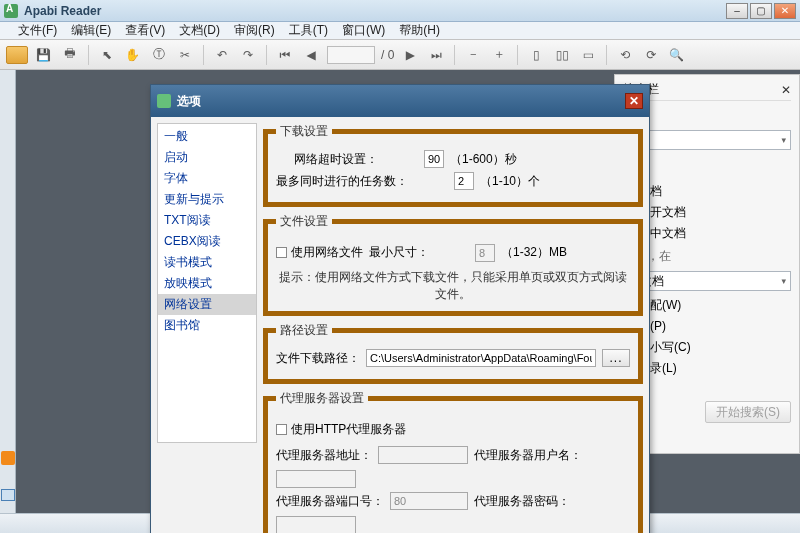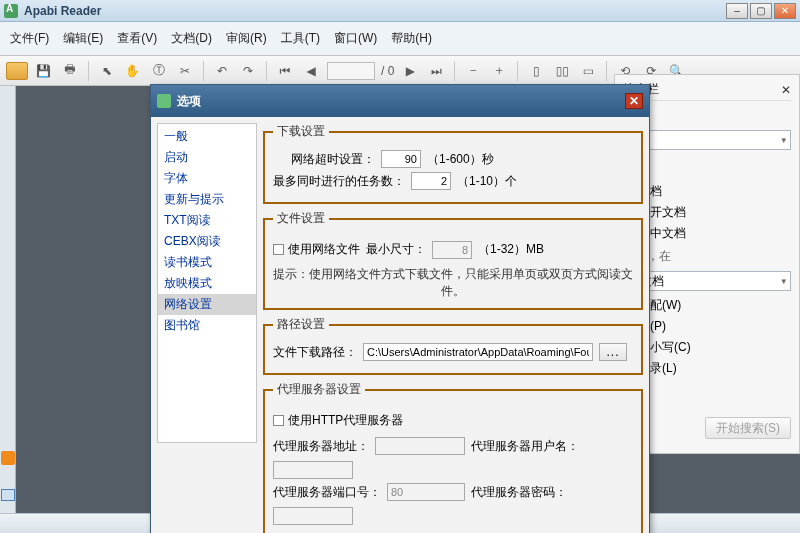--- a/index.html
+++ b/index.html
@@ -8,21 +8,21 @@
 
 .app { width: 800px; height: 533px; background: #f0f0f0; display: flex; flex-direction: column; }
 .titlebar { height: 22px; background: linear-gradient(#dbe9f4,#c5d9ea); display: flex; align-items: center; padding: 0 4px; border-bottom: 1px solid #99b3cc; }
 .app-icon { width: 14px; height: 14px; background:#4aa05e; margin-right:6px; display:inline-block; border-radius:2px; position:relative;}
 .app-icon::after{content:"A";position:absolute;left:2px;top:-1px;color:#fff;font-size:10px;font-weight:bold;}
 .titlebar-title { color:#2a4660; font-weight:bold; }
 .titlebar-btns { margin-left:auto; display:flex; gap:2px;}
 .tbtn { width:22px; height:16px; background:linear-gradient(#f6f6f6,#d6d6d6); border:1px solid #888; display:flex;align-items:center;justify-content:center;font-size:10px;color:#333;}
 .tbtn.close{background:linear-gradient(#f2a37a,#e06a3b);color:#fff;}
 
-.menubar { height:34px; background:#eef3f8; border-bottom:1px solid #c3c3c3; display:flex; align-items:center; padding:0 10px; gap:14px; }
+.menubar { height:18px; background:#eef3f8; border-bottom:1px solid #c3c3c3; display:flex; align-items:center; padding:0 18px; gap:14px; }
 .menubar span { color:#222; }
 
 .toolbar { height:30px; background:linear-gradient(#f8f8f8,#e6e6e6); border-bottom:1px solid #bfbfbf; display:flex; align-items:center; padding:0 6px; gap:6px;}
 .tbicon{width:20px;height:20px;border:1px solid transparent;display:flex;align-items:center;justify-content:center;color:#5a5a5a;border-radius:2px;}
 .folder-icon{width:22px;height:18px;background:linear-gradient(#f6c76a,#e2a53a);border:1px solid #c58a28;border-radius:2px;}
 .sep{width:1px;height:20px;background:#c8c8c8;margin:0 2px;}
 .pagebox{width:48px;height:18px;border:1px solid #bcbcbc;background:#f6f6f6;text-align:center;}
 .pagetotal{color:#555;}
 
 .workarea{flex:1;display:flex;background:#555d66;}
@@ -37,38 +37,38 @@
 .searchpanel .x{color:#333;}
 .searchpanel .row{margin:6px 0;}
 .combo{width:100%;height:20px;border:1px solid #aeb6bf;background:#fff;display:flex;align-items:center;justify-content:space-between;padding:0 4px;}
 .combo .arrow{font-size:9px;color:#666;}
 .radio{display:flex;align-items:center;gap:4px;margin:4px 0;}
 .radio .dot{width:11px;height:11px;border:1px solid #888;border-radius:50%;display:inline-block;background:#fff;}
 .chk{display:flex;align-items:center;gap:4px;margin:4px 0;}
 .chk .box{width:11px;height:11px;border:1px solid #888;display:inline-block;background:#fff;}
 .btn{height:22px;padding:0 10px;border:1px solid #a0a0a0;background:linear-gradient(#fcfcfc,#e6e6e6);color:#333;border-radius:2px;display:inline-flex;align-items:center;}
 .btn.disabled{color:#a0a0a0;border-color:#c6c6c6;}
-.searchpanel .btnrow{text-align:right;margin-top:40px;}
+.searchpanel .btnrow{text-align:right;margin-top:24px;}
 
 
 .overlay{position:absolute;left:150px;top:84px;width:500px;background:#f2f2f2;border:1px solid #3a5a78;box-shadow:2px 3px 6px rgba(0,0,0,.35);}
 .dlg-title{height:22px;background:linear-gradient(#4f7aa3,#2e5a84);display:flex;align-items:center;padding:16px 6px;color:#fff;font-weight:bold;}
 .dlg-title .icon{width:14px;height:14px;background:#66c07a;margin-right:6px;border-radius:2px;}
 .dlg-title .close{margin-left:auto;width:18px;height:16px;background:#c23b22;color:#fff;display:flex;align-items:center;justify-content:center;border:1px solid #7a1f0e;}
 .dlg-body{display:flex;}
 .catlist{width:100px;background:#fff;border:1px solid #c6c6c6;margin:6px;padding:2px 0;max-height:320px;}
 .catlist div{padding:2px 6px;color:#003399;cursor:default;}
 .catlist div.sel{background:#d5d5d5;color:#003399;}
 .formarea{flex:1;margin:6px 6px 6px 0;}
-fieldset{border:2px solid #a16207;margin-bottom:6px;padding:6px 8px 8px;}
+fieldset{border:5px solid #a16207;margin-bottom:6px;padding:6px 8px 8px;}
 legend{padding:0 4px;color:#333;}
 .frow{display:flex;align-items:center;gap:6px;margin:4px 0;flex-wrap:wrap;}
 .input{height:18px;border:1px solid #a8a8a8;background:#fff;padding:0 3px;font-size:11px;}
 .input.disabled{background:#f2f2f2;color:#8a8a8a;}
-.small{width:40px;text-align:right;}
+.small{width:20px;text-align:left;margin-left:40px;}
 .long{width:230px;}
 .hint{color:#333;margin-top:2px;text-align:center;}
 .browse{width:28px;height:18px;border:1px solid #a8a8a8;background:linear-gradient(#fafafa,#e4e4e4);display:flex;align-items:center;justify-content:center;letter-spacing:1px;}
 </style>
 </head>
 <body>
 
 <div class="app">
   <div class="titlebar">
     <span class="app-icon"></span>

